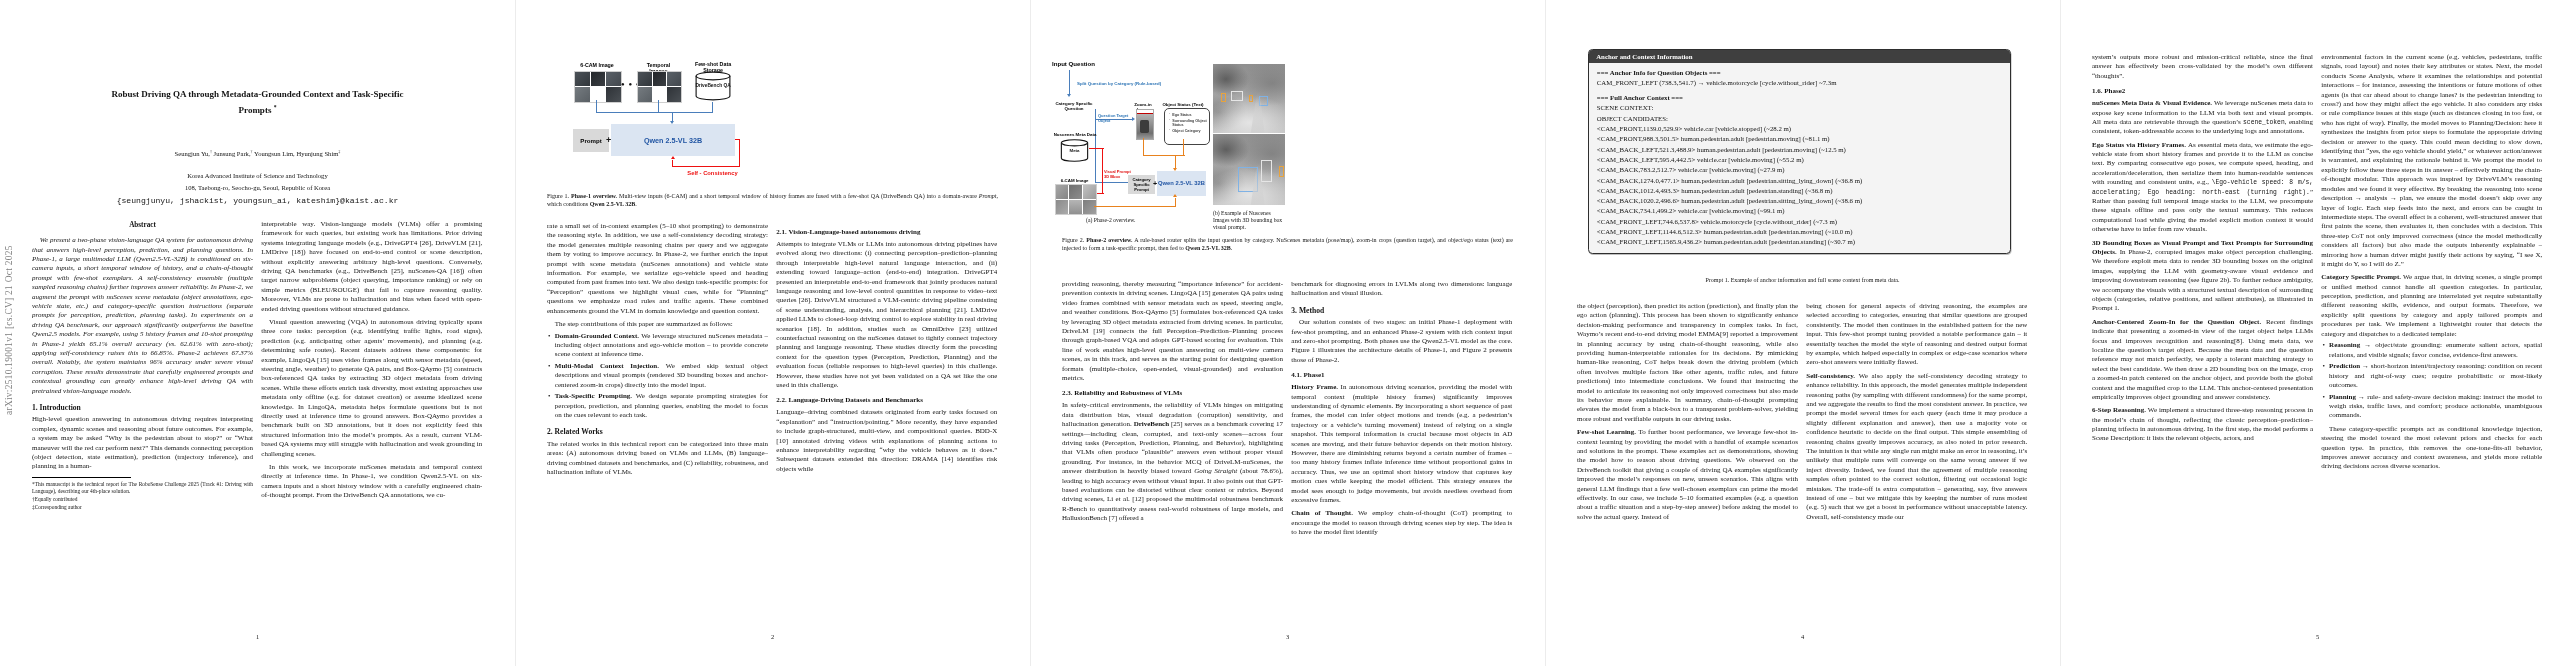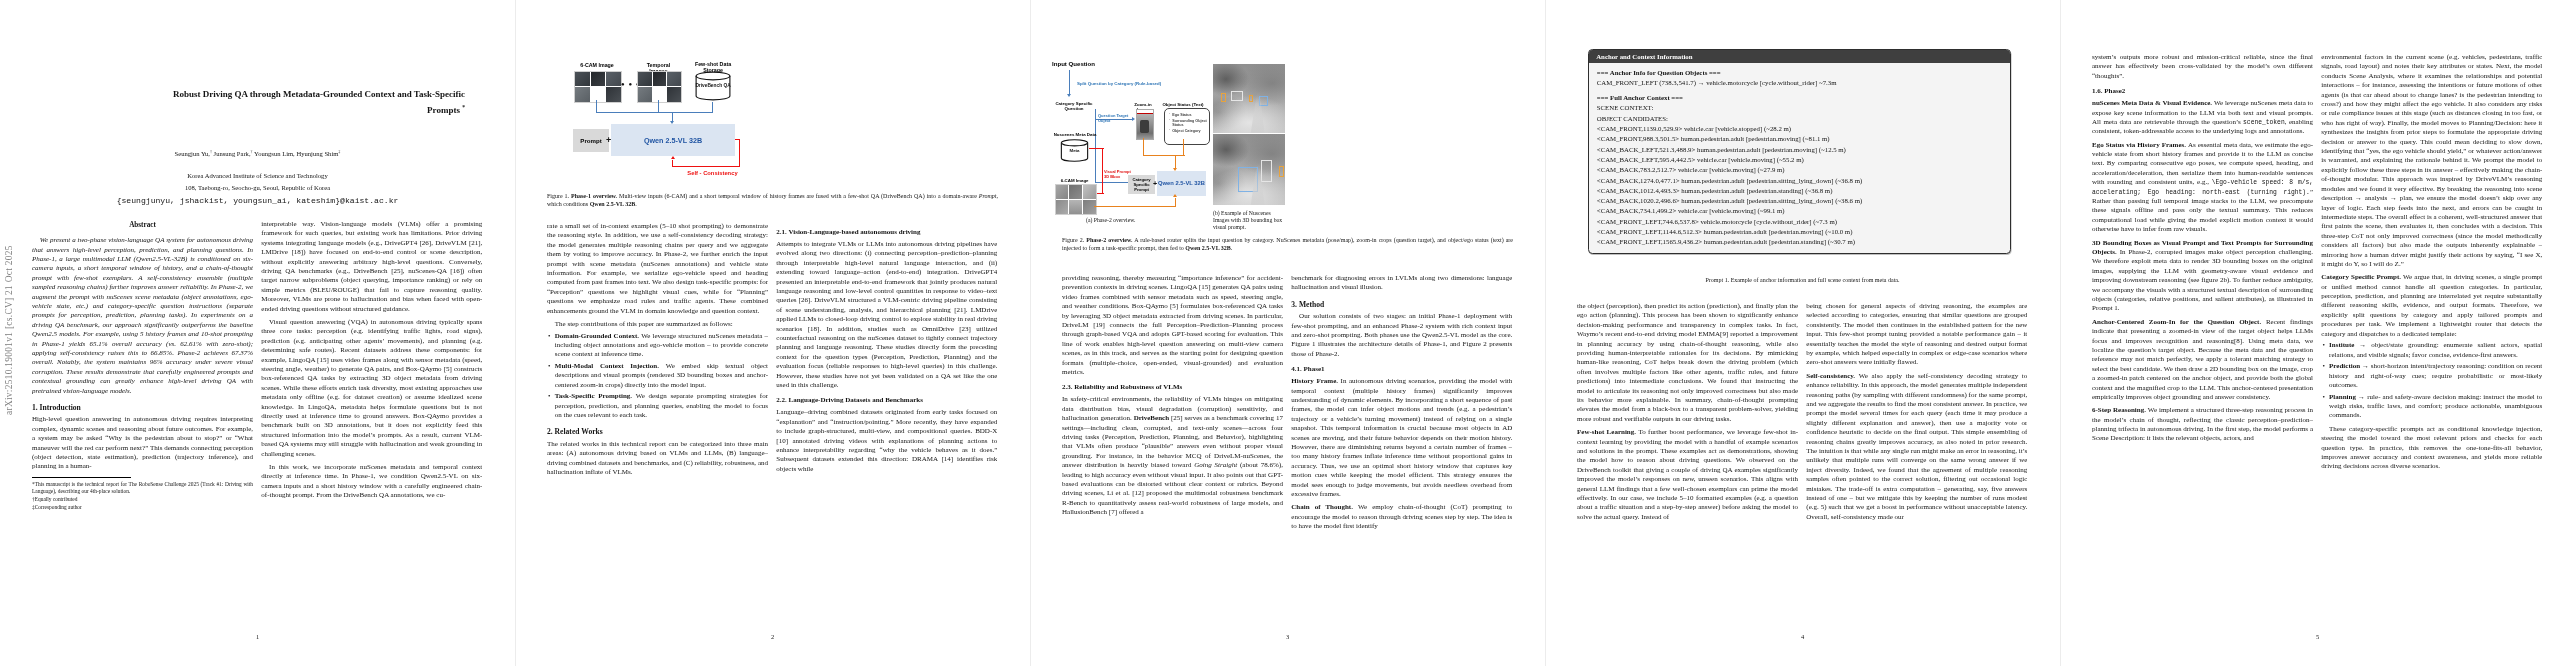--- a/index.html
+++ b/index.html
@@ -5,21 +5,21 @@
   html,body{margin:0;padding:0;background:#fff;}
   .sheet{display:flex;width:2576px;height:667px;background:#fff;overflow:hidden;}
   .page{position:relative;width:515px;height:667px;background:#fff;overflow:hidden;
         font-family:"Liberation Serif",serif;color:#141414;}
   .page + .page{box-shadow:inset 0.6px 0 0 #e0e0e0;}
 
   
   .arxiv{position:absolute;left:4.4px;top:200px;height:261px;writing-mode:vertical-rl;
          transform:rotate(180deg);font-size:9.4px;color:#7e7e7e;letter-spacing:0.3px;
          text-align:center;white-space:nowrap;}
-  .title{position:absolute;left:50px;top:88px;width:415px;text-align:right;
+  .title{position:absolute;left:50px;top:88px;width:415px;text-align:center;
          font-size:9px;font-weight:bold;line-height:12.8px;}
   .authors{position:absolute;left:32px;top:149px;width:451px;text-align:center;font-size:6.6px;}
   .affil{position:absolute;left:32px;top:172px;width:451px;text-align:center;font-size:6.6px;}
   .affil2{position:absolute;left:32px;top:184px;width:451px;text-align:center;font-size:6.6px;}
   .emails{position:absolute;left:32px;top:196px;width:451px;text-align:center;font-size:5.4px;}
   .mono{font-family:"Liberation Mono",monospace;font-size:90%;}
   sup{font-size:62%;vertical-align:super;}
 
   
   .cols{position:absolute;left:32px;width:451px;display:flex;gap:8.3px;}
@@ -270,21 +270,21 @@
       </div>
       <div class="fog" style="left:183px;top:134px;width:72px;height:71px;">
         <span class="bx blue" style="left:24.5px;top:33px;width:18px;height:23px;"></span>
         <span class="bx white" style="left:48px;top:25.6px;width:9px;height:20px;"></span>
         <span class="bx" style="left:66px;top:32px;width:3.3px;height:9px;"></span>
       </div>
       <div class="subcap" style="left:56px;top:217px;width:94px;">(a) Phase-2 overview.</div>
       <div class="subcap" style="left:183px;top:210px;width:73px;">(b) Example of Nuscenes Images with 3D bounding box visual prompt.</div>
     </div>
     <div class="figcap" style="top:236px;"><span>Figure 2. </span><b>Phase-2 overview.</b><span> A rule-based router splits the input question by category. NuScenes metadata (pose/map), zoom-in crops (question target), and object/ego status (text) are injected to form a task-specific prompt, then fed to </span><b>Qwen 2.5-VL 32B</b><span>.</span></div>
-    <div class="cols" style="top:274px">
+    <div class="cols" style="top:280px">
       <div class="col" style="height:368px">
           <div class="p"><span>providing reasoning, thereby measuring “importance inference” for accident-prevention contexts in driving scenes. LingoQA [15] generates QA pairs using video frames combined with sensor metadata such as speed, steering angle, and weather conditions. Box-QAymo [5] formulates box-referenced QA tasks by leveraging 3D object metadata extracted from driving scenes. In particular, DriveLM [19] connects the full Perception–Prediction–Planning process through graph-based VQA and adopts GPT-based scoring for evaluation. This line of work enables high-level question answering on multi-view camera scenes, as in this track, and serves as the starting point for designing question formats (multiple-choice, open-ended, visual-grounded) and evaluation metrics.</span></div>
           <div class="h2"><span>2.3. Reliability and Robustness of VLMs</span></div>
           <div class="p"><span>In safety-critical environments, the reliability of VLMs hinges on mitigating data distribution bias, visual degradation (corruption) sensitivity, and hallucination generation. </span><b>DriveBench</b><span> [25] serves as a benchmark covering 17 settings—including clean, corrupted, and text-only scenes—across four driving tasks (Perception, Prediction, Planning, and Behavior), highlighting that VLMs often produce “plausible” answers even without proper visual grounding. For instance, in the behavior MCQ of DriveLM-nuScenes, the answer distribution is heavily biased toward </span><i>Going Straight</i><span> (about 78.6%), leading to high accuracy even without visual input. It also points out that GPT-based evaluations can be distorted without clear context or rubrics. Beyond driving scenes, Li et al. [12] proposed the multimodal robustness benchmark R-Bench to quantitatively assess real-world robustness of large models, and HallusionBench [7] offered a</span></div>
         </div>
       <div class="col" style="height:368px">
           <div class="p"><span>benchmark for diagnosing errors in LVLMs along two dimensions: language hallucination and visual illusion.</span></div>
           <div class="h1"><span>3. Method</span></div>
           <div class="p ind"><span>Our solution consists of two stages: an initial Phase-1 deployment with few-shot prompting, and an enhanced Phase-2 system with rich context input and zero-shot prompting. Both phases use the Qwen2.5-VL model as the core. Figure 1 illustrates the architecture details of Phase-1, and Figure 2 presents those of Phase-2.</span></div>
           <div class="h2"><span>4.1. Phase1</span></div>
@@ -340,21 +340,21 @@
           <div class="h2"><span>1.6. Phase2</span></div>
           <div class="p"><b>nuScenes Meta Data &amp; Visual Evidence. </b><span>We leverage nuScenes meta data to expose key scene information to the LLM via both text and visual prompts. All meta data are retrievable through the question’s </span><span class="mono">scene_token</span><span>, enabling consistent, token-addressable access to the underlying logs and annotations.</span></div>
           <div class="p pb"><b>Ego Status via History Frames. </b><span>As essential meta data, we estimate the ego-vehicle state from short history frames and provide it to the LLM as concise text. By comparing consecutive ego poses, we compute speed, heading, and acceleration/deceleration, then serialize them into human-readable sentences with rounding and consistent units, e.g., </span><span class="mono">\Ego-vehicle speed: 8 m/s, accelerating; Ego heading: north-east (turning right).</span><span>” Rather than passing full temporal image stacks to the LLM, we precompute these signals offline and pass only the textual summary. This reduces computational load while giving the model explicit motion context it would otherwise have to infer from raw visuals.</span></div>
           <div class="p pb"><b>3D Bounding Boxes as Visual Prompt and Text Prompts for Surrounding Objects. </b><span>In Phase-2, corrupted images make object perception challenging. We therefore exploit meta data to render 3D bounding boxes on the original images, supplying the LLM with geometry-aware visual evidence and improving downstream reasoning (see figure 2b). To further reduce ambiguity, we accompany the visuals with a structured textual description of surrounding objects (categories, relative positions, and salient attributes), as illustrated in Prompt 1.</span></div>
           <div class="p pb"><b>Anchor-Centered Zoom-In for the Question Object. </b><span>Recent findings indicate that presenting a zoomed-in view of the target object helps LLMs focus and improves recognition and reasoning[8]. Using meta data, we localize the question’s target object. Because the meta data and the question reference may not match perfectly, we apply a tolerant matching strategy to select the best candidate. We then draw a 2D bounding box on the image, crop a zoomed-in patch centered on the anchor object, and provide both the global context and the magnified crop to the LLM. This anchor-centered presentation empirically improves object grounding and answer consistency.</span></div>
           <div class="p pb"><b>6-Step Reasoning. </b><span>We implement a structured three-step reasoning process in the model’s chain of thought, reflecting the classic perception–prediction–planning trifecta in autonomous driving. In the first step, the model performs a Scene Description: it lists the relevant objects, actors, and</span></div>
         </div>
       <div class="col" style="height:581px">
           <div class="p"><span>environmental factors in the current scene (e.g. vehicles, pedestrians, traffic signals, road layout) and notes their key attributes or states. Next, the model conducts Scene Analysis, where it examines the relationships and potential interactions – for instance, assessing the intentions or future motions of other agents (is that car ahead about to change lanes? is the pedestrian intending to cross?) and how they might affect the ego vehicle. It also considers any risks or rule compliance issues at this stage (such as distances closing in too fast, or who has right of way). Finally, the model moves to Planning/Decision: here it synthesizes the insights from prior steps to formulate the appropriate driving decision or answer to the query. This could mean deciding to slow down, identifying that “yes, the ego vehicle should yield,” or whatever action/answer is warranted, and explaining the rationale behind it. We prompt the model to explicitly follow these three steps in its answer – effectively making the chain-of-thought modular. This approach was inspired by DriveVLM’s reasoning modules and we found it very effective. By breaking the reasoning into scene description → analysis → plan, we ensure the model doesn’t skip over any layer of logic. Each step feeds into the next, and errors can be caught in intermediate steps. The overall effect is a coherent, well-structured answer that first paints the scene, then evaluates it, then concludes with a decision. This three-step CoT not only improved correctness (since the model methodically considers all factors) but also made the outputs inherently explainable – mirroring how a human driver might justify their actions by saying, “I see X, it might do Y, so I will do Z.”</span></div>
           <div class="p pb"><b>Category Specific Prompt. </b><span>We argue that, in driving scenes, a single prompt or unified method cannot handle all question categories. In particular, perception, prediction, and planning are interrelated yet require substantially different reasoning skills, evidence, and output formats. Therefore, we explicitly split questions by category and apply tailored prompts and procedures per task. We implement a lightweight router that detects the category and dispatches to a dedicated template:</span></div>
-          <div class="bullet"><span class="bdot">•</span><b>Institute </b><span>→ object/state grounding: enumerate salient actors, spatial relations, and visible signals; favor concise, evidence-first answers.</span></div>
+          <div class="bullet"><span class="bdot">•</span><b>Reasoning </b><span>→ object/state grounding: enumerate salient actors, spatial relations, and visible signals; favor concise, evidence-first answers.</span></div>
           <div class="bullet"><span class="bdot">•</span><b>Prediction </b><span>→ short-horizon intent/trajectory reasoning: condition on recent history and right-of-way cues; require probabilistic or most-likely outcomes.</span></div>
           <div class="bullet"><span class="bdot">•</span><b>Planning </b><span>→ rule- and safety-aware decision making: instruct the model to weigh risks, traffic laws, and comfort; produce actionable, unambiguous commands.</span></div>
           <div class="p ind pb"><span>These category-specific prompts act as conditional knowledge injection, steering the model toward the most relevant priors and checks for each question type. In practice, this removes the one-tone-fits-all behavior, improves answer accuracy and context awareness, and yields more reliable driving decisions across diverse scenarios.</span></div>
         </div>
     </div>
     <div class="pageno">5</div>
   </div>
 
 </div>
 

